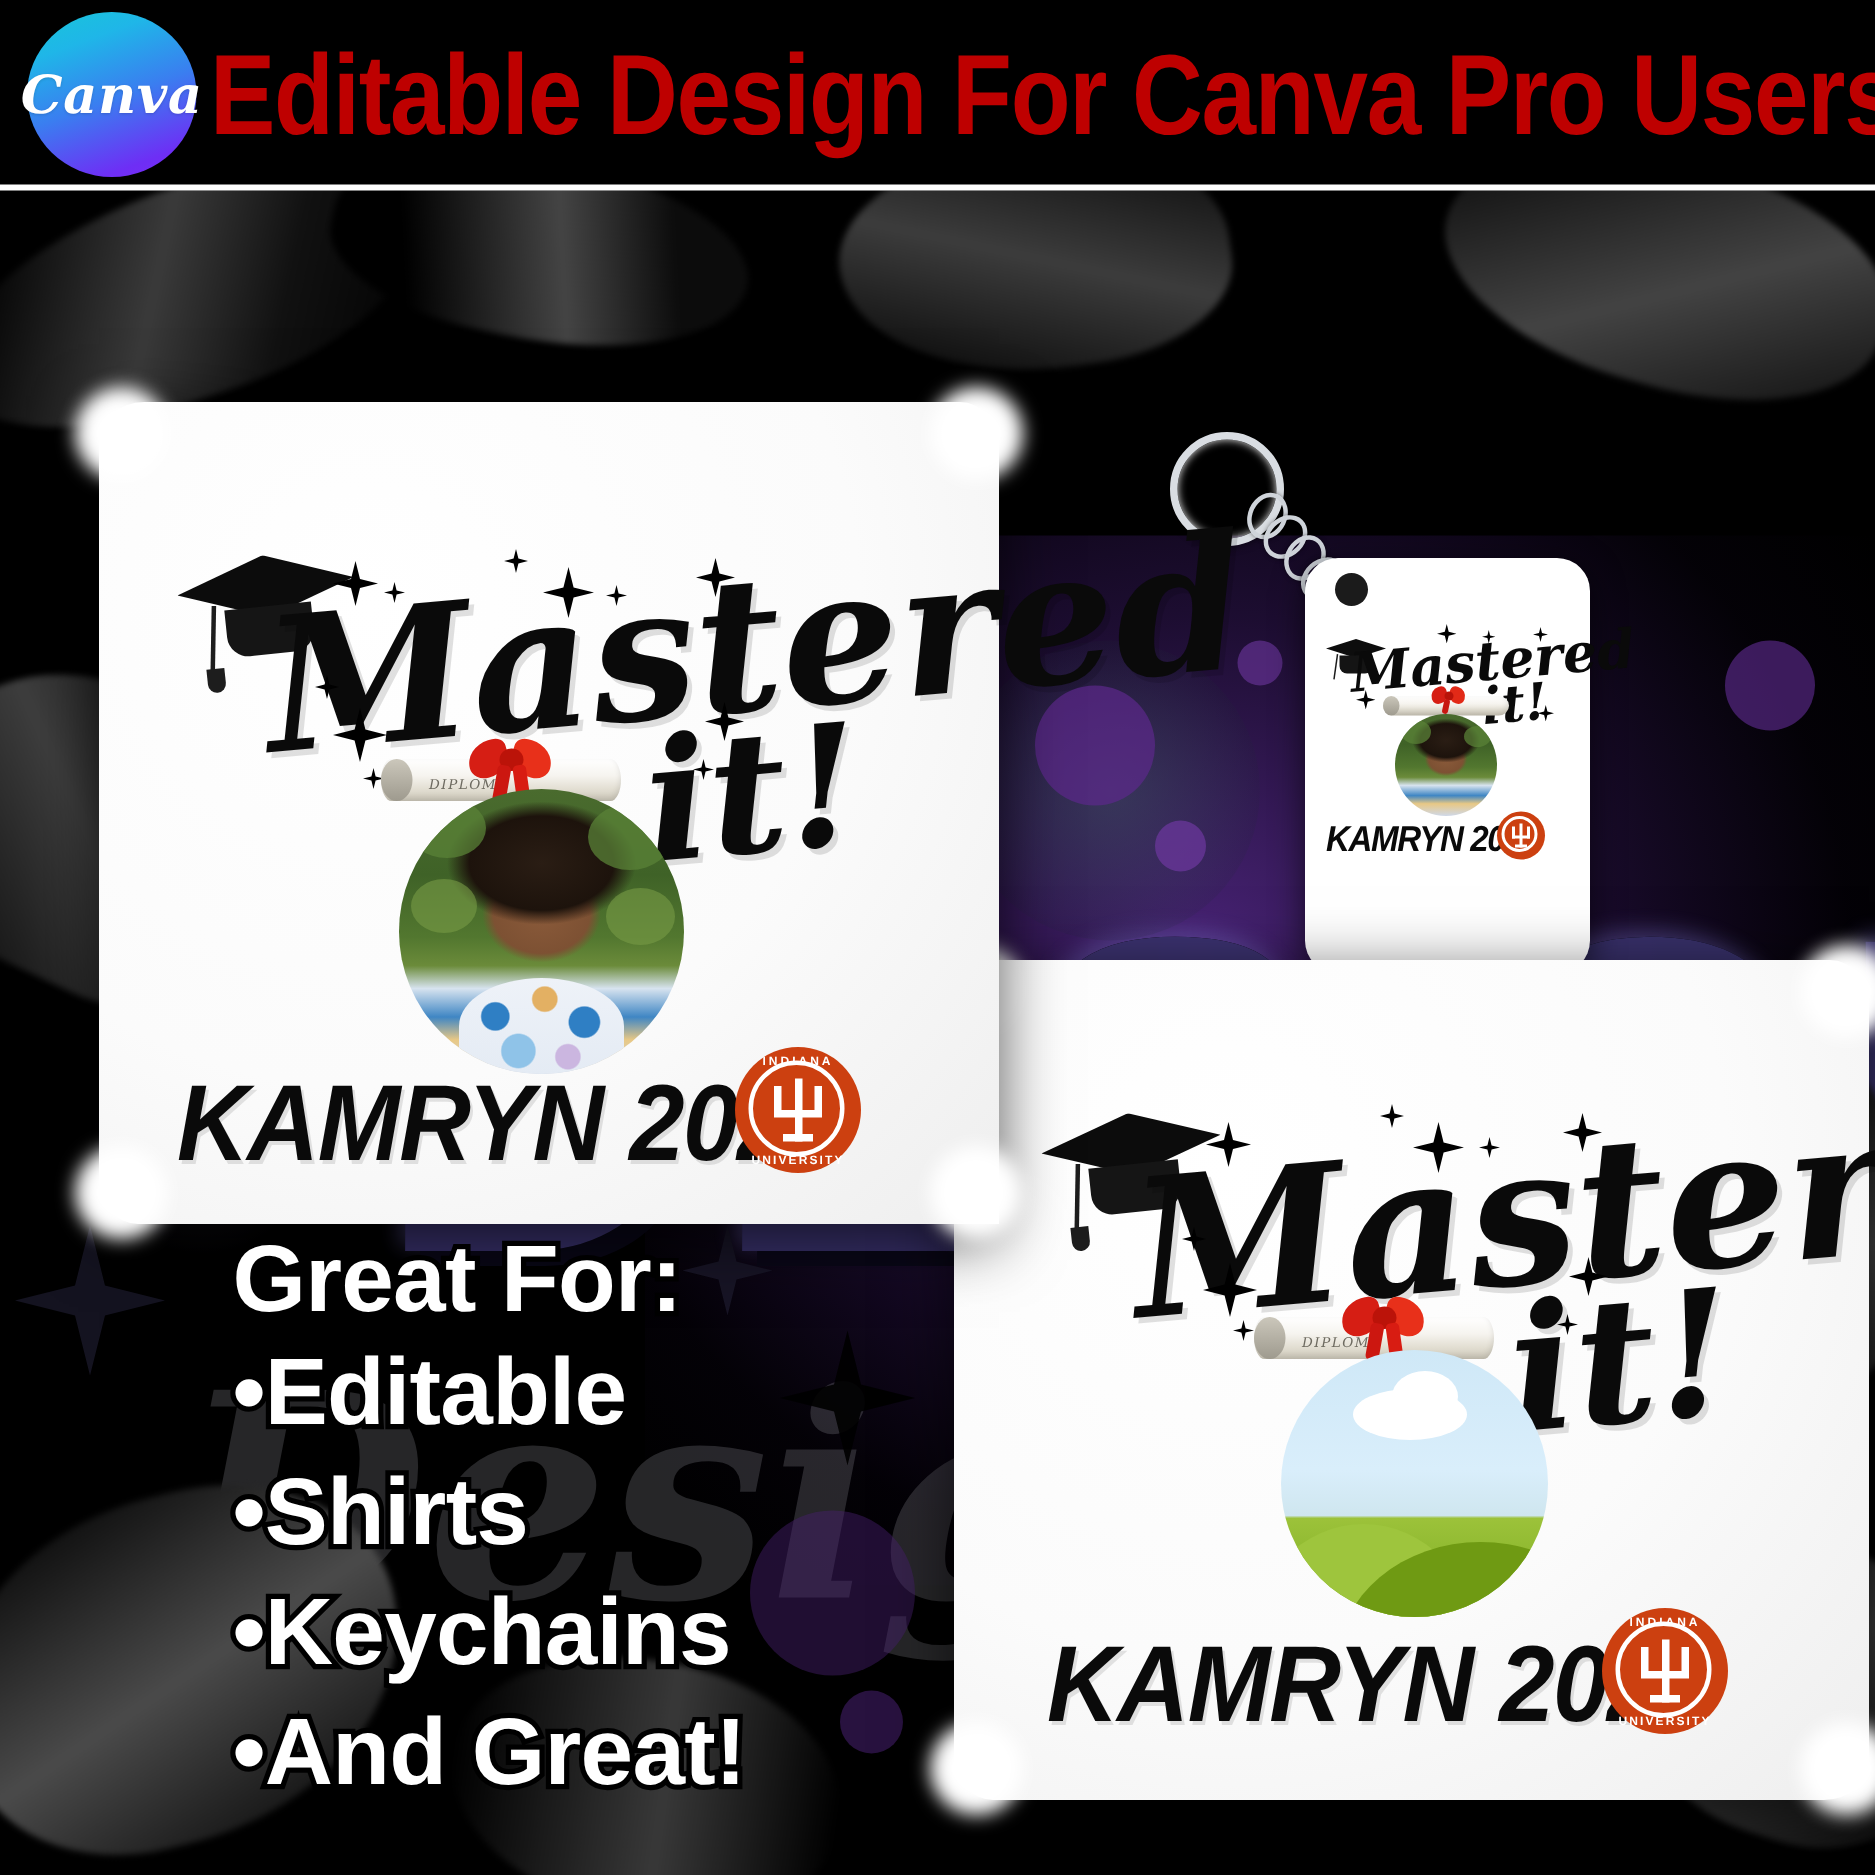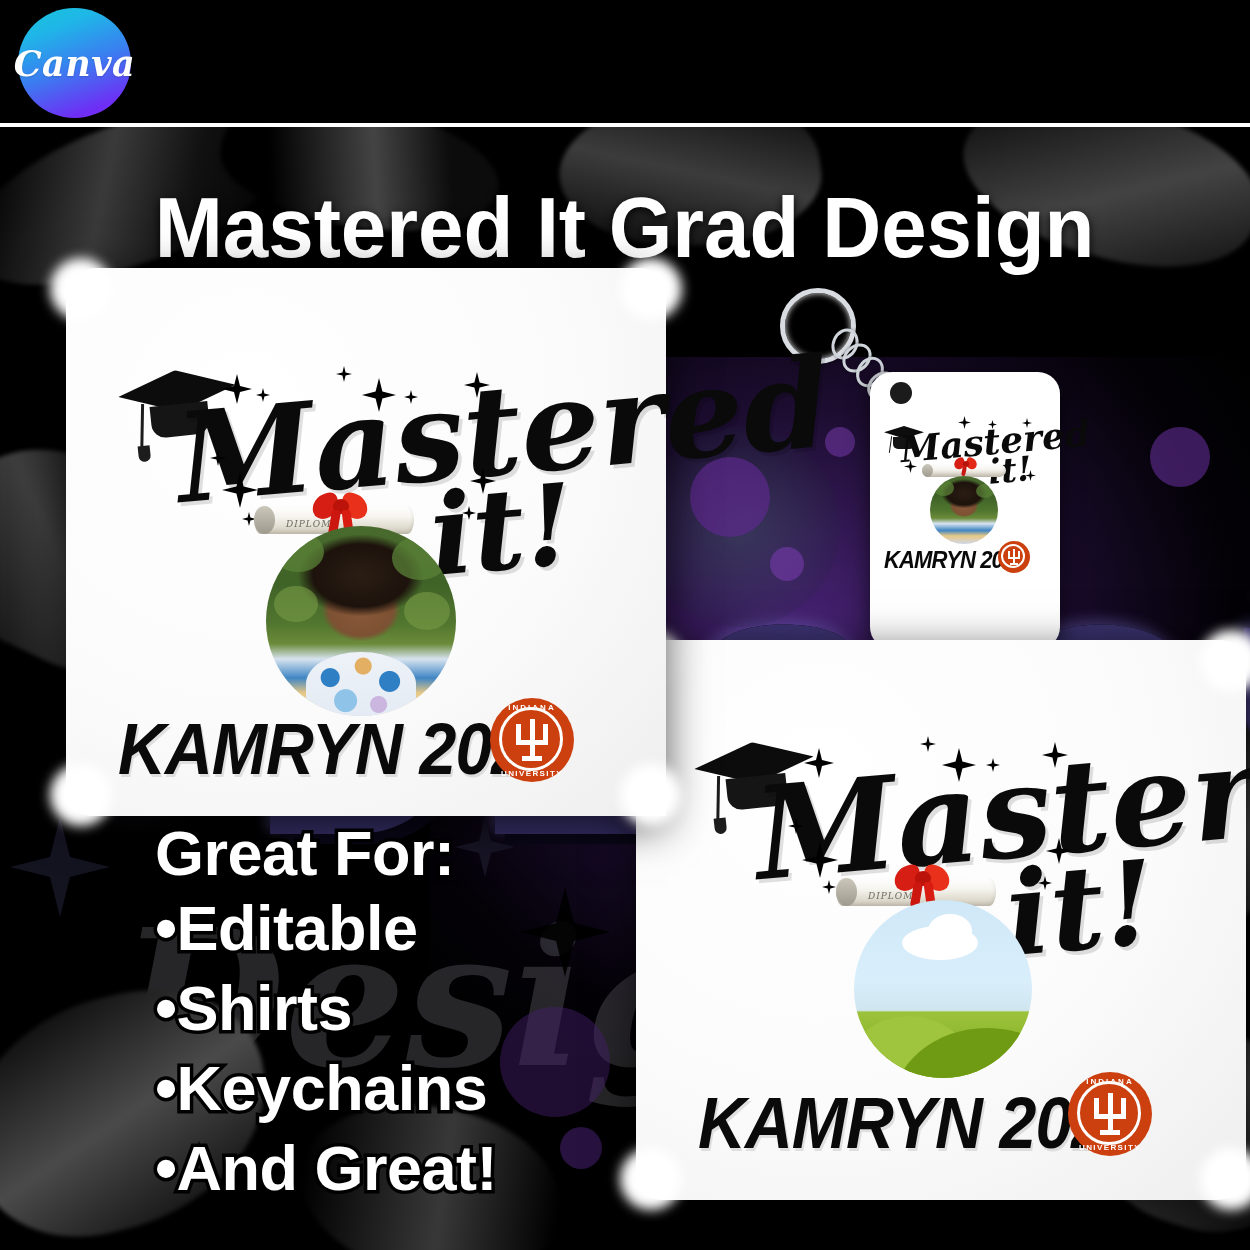--- a/index.html
+++ b/index.html
@@ -122,25 +122,20 @@
     <div class="bg-ribbon" style="left:-30px;top:870px;width:300px;height:230px;background:linear-gradient(160deg,#000,#4a4a4a 52%,#060606);border-radius:55% 45% 60% 40%;transform:rotate(-14deg);"></div>
     <div class="bg-ribbon" style="left:300px;top:980px;width:260px;height:170px;background:linear-gradient(90deg,#000,#383838 55%,#000);border-radius:48% 52% 45% 55%;transform:rotate(8deg);"></div>
     <div class="bg-ribbon" style="left:1040px;top:560px;width:240px;height:260px;background:linear-gradient(210deg,#000,#3f3f3f 50%,#050505);border-radius:55% 45% 50% 50%;transform:rotate(-22deg);"></div>
     <div class="bg-ribbon" style="left:1090px;top:900px;width:220px;height:200px;background:linear-gradient(300deg,#000,#3a3a3a 50%,#000);border-radius:50% 55% 45% 50%;transform:rotate(18deg);"></div>
 
     <div style="position:absolute;left:520px;top:760px;width:90px;height:90px;background:#000;clip-path:polygon(50% 0%,60% 40%,100% 50%,60% 60%,50% 100%,40% 60%,0% 50%,40% 40%);opacity:.9;"></div>
     <div style="position:absolute;left:455px;top:690px;width:60px;height:60px;background:#171425;clip-path:polygon(50% 0%,60% 40%,100% 50%,60% 60%,50% 100%,40% 60%,0% 50%,40% 40%);"></div>
     <div style="position:absolute;left:10px;top:690px;width:100px;height:100px;background:#141320;clip-path:polygon(50% 0%,60% 40%,100% 50%,60% 60%,50% 100%,40% 60%,0% 50%,40% 40%);"></div>
   </div>
 
-  <div style="position:absolute;left:0;top:178px;width:1250px;text-align:center;">
-    <span style="font-family:'Liberation Sans Narrow','Liberation Sans',sans-serif;font-weight:700;
-             font-size:86px;color:#fff;letter-spacing:0px;display:inline-block;
-             transform:scaleX(0.95);text-shadow:0 3px 10px rgba(0,0,0,.9);">Mastered It Grad Design</span>
-  </div>
 
   <div style="position:absolute;left:770px;top:280px;width:320px;height:390px;">
     <div class="kc-ring" style="left:10px;top:8px;width:66px;height:66px;"></div>
     <div class="kc-link" style="left:62px;top:48px;width:20px;height:26px;transform:rotate(25deg);"></div>
     <div class="kc-link" style="left:74px;top:62px;width:20px;height:26px;transform:rotate(45deg);"></div>
     <div class="kc-link" style="left:87px;top:76px;width:20px;height:26px;transform:rotate(32deg);"></div>
     <div class="kc-link" style="left:99px;top:90px;width:20px;height:26px;transform:rotate(48deg);"></div>
 
     <div class="kc-tag" style="left:100px;top:92px;width:190px;height:277px;">
       <div class="kc-hole" style="left:20px;top:10px;width:22px;height:22px;"></div>
@@ -349,16 +344,19 @@
     </div>
     <div class="gf-item">
       <span>•</span><span>And Great!</span>
     </div>
   </div>
 
   <div class="banner">
     <div class="canva-logo">
       <span>Canva</span>
     </div>
+    <div class="banner-title">
+      <span>Editable Design For Canva Pro Users</span>
+    </div>
   </div>
   <div class="banner-rule"></div>
 
 </div>
 
 </body></html>

